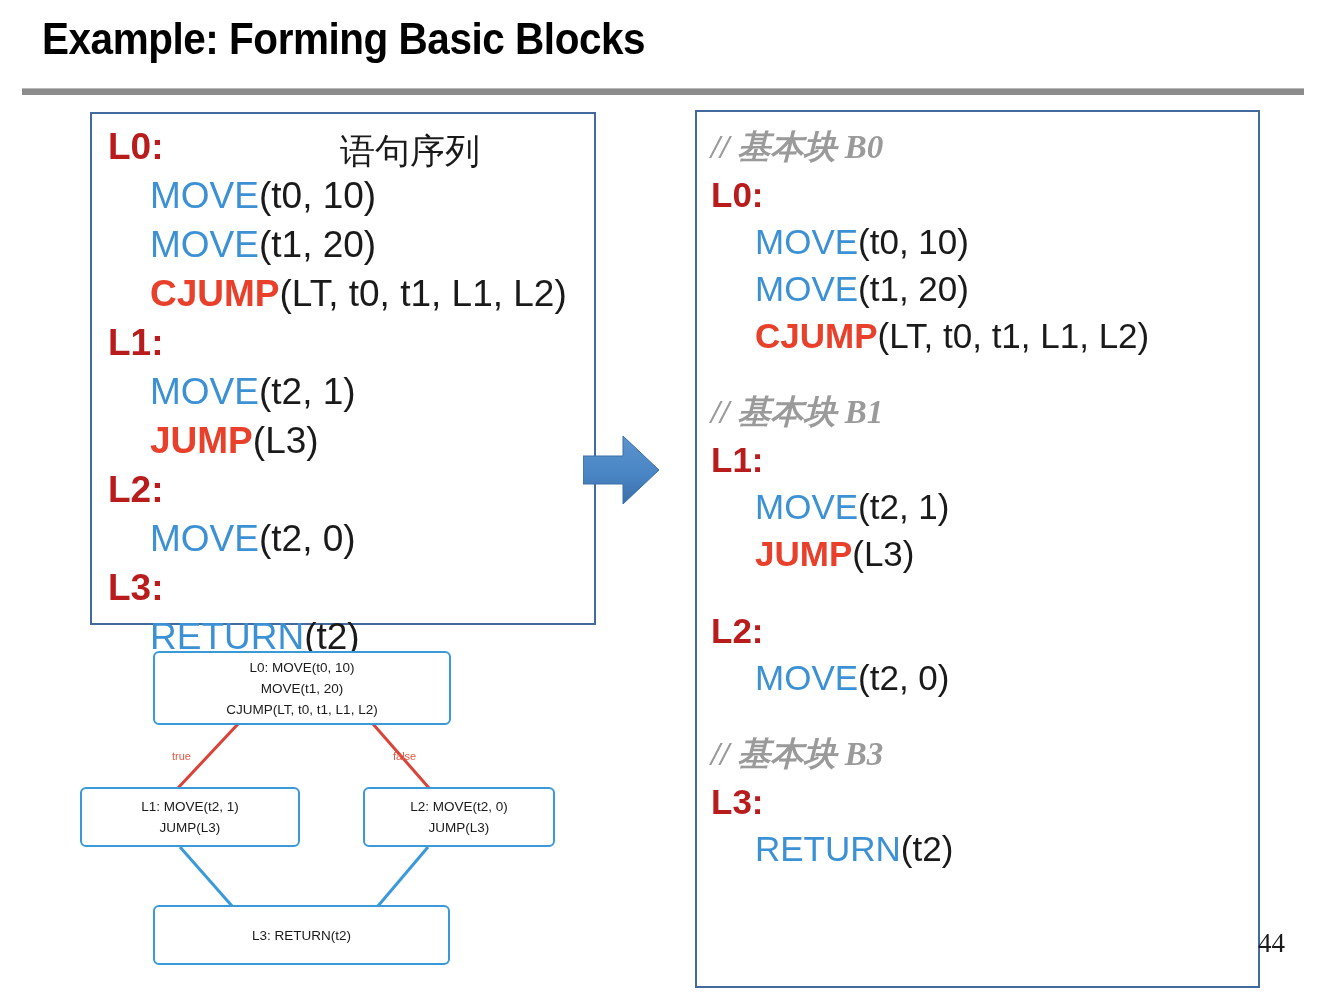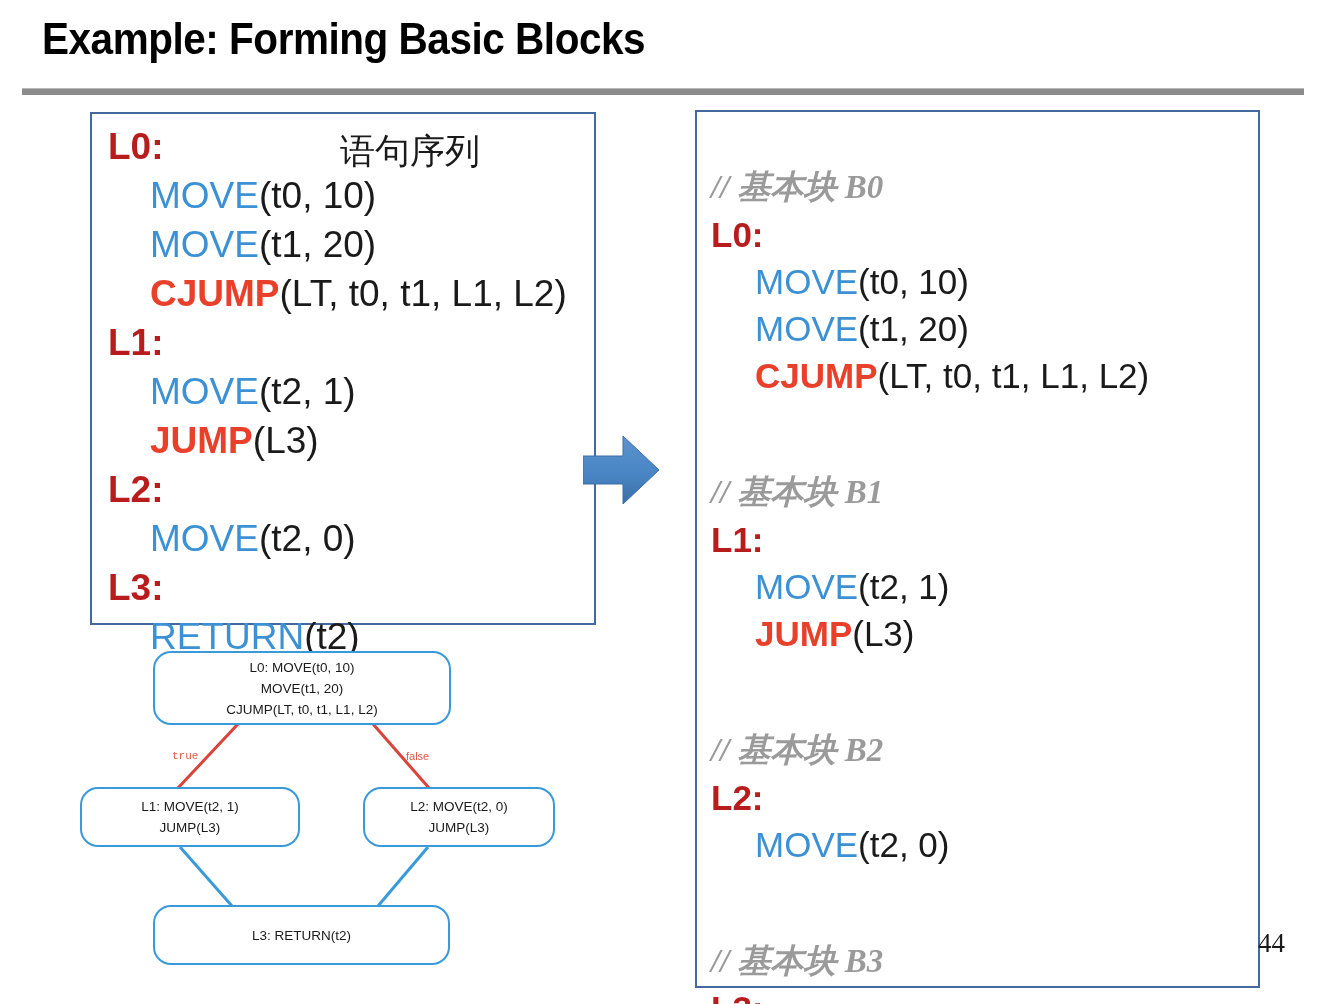--- a/index.html
+++ b/index.html
@@ -63,21 +63,21 @@
   .code-line {
     font-family: "Liberation Sans", sans-serif;
     color: #1a1a1a;
     white-space: nowrap;
   }
   .label    { color: #b91c1c; font-weight: bold; }
   .op-move  { color: #3c91d4; }
   .op-ret   { color: #3c91d4; }
   .op-jump  { color: #e8402a; font-weight: bold; }
   .comment  { color: #9a9a9a; font-style: italic; font-weight: bold;
-              font-family: "Liberation Serif", serif; margin-top: 40px; }
+              font-family: "Liberation Serif", serif; }
 
   
   #left-code-inner {
     position: absolute;
     left: 16px;
     top: 8px;
     right: 6px;
   }
   #left-code-inner .code-line {
     font-size: 37px;
@@ -122,21 +122,21 @@
   #cfg-diagram {
     position: absolute;
     left: 60px;
     top: 640px;
     width: 500px;
     height: 340px;
   }
   .cfg-node {
     position: absolute;
     border: 2px solid #3a9ad9;
-    border-radius: 18px;
+    border-radius: 6px;
     background: #ffffff;
     box-sizing: border-box;
     display: flex;
     flex-direction: column;
     align-items: center;
     justify-content: center;
     font-family: "Liberation Sans", sans-serif;
     font-size: 13.5px;
     color: #1a1a1a;
     line-height: 21px;
@@ -149,22 +149,22 @@
   #cfg-node-b3 { left: 93px;  top: 265px; width: 297px; height: 60px; }
 
   .edge-label {
     position: absolute;
     font-family: "Liberation Sans", sans-serif;
     font-size: 11px;
     color: #e05a46;
     z-index: 3;
     white-space: nowrap;
   }
-  #edge-label-true  { left: 112px; top: 110px; font-family: Liberation Mono, monospace; }
-  #edge-label-false { left: 346px; top: 110px; }
+  #edge-label-true  { left: 112px; top: 110px; }
+  #edge-label-false { left: 333px; top: 110px; }
 
   
   #page-number {
     position: absolute;
     left: 1258px;
     top: 928px;
     font-family: Liberation Serif, serif;
     font-size: 27px;
     color: #1a1a1a;
   }
@@ -211,21 +211,20 @@
       <div class="code-line"><span class="label">L0:</span></div>
       <div class="code-line indent"><span class="op-move">MOVE</span><span>(t0, 10)</span></div>
       <div class="code-line indent"><span class="op-move">MOVE</span><span>(t1, 20)</span></div>
       <div class="code-line indent"><span class="op-jump">CJUMP</span><span>(LT, t0, t1, L1, L2)</span></div>
       <div class="block-gap"></div>
       <div class="code-line comment">// 基本块 B1</div>
       <div class="code-line"><span class="label">L1:</span></div>
       <div class="code-line indent"><span class="op-move">MOVE</span><span>(t2, 1)</span></div>
       <div class="code-line indent"><span class="op-jump">JUMP</span><span>(L3)</span></div>
       <div class="block-gap"></div>
-      <div class="code-line comment">// 基本块 B2</div>
       <div class="code-line"><span class="label">L2:</span></div>
       <div class="code-line indent"><span class="op-move">MOVE</span><span>(t2, 0)</span></div>
       <div class="block-gap"></div>
       <div class="code-line comment">// 基本块 B3</div>
       <div class="code-line"><span class="label">L3:</span></div>
       <div class="code-line indent"><span class="op-ret">RETURN</span><span>(t2)</span></div>
     </div>
 </div>
 
 <div id="cfg-diagram">

